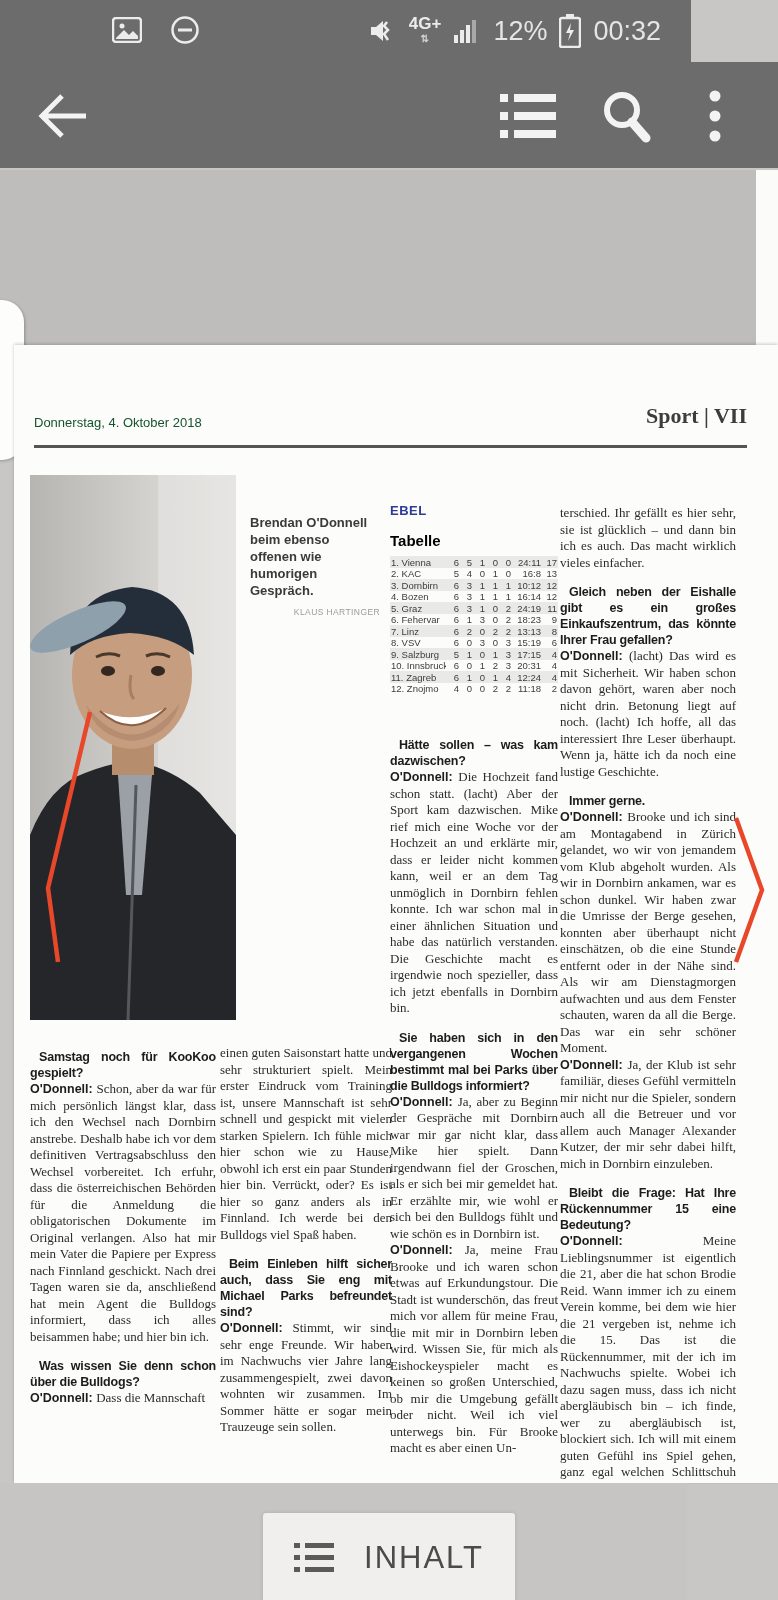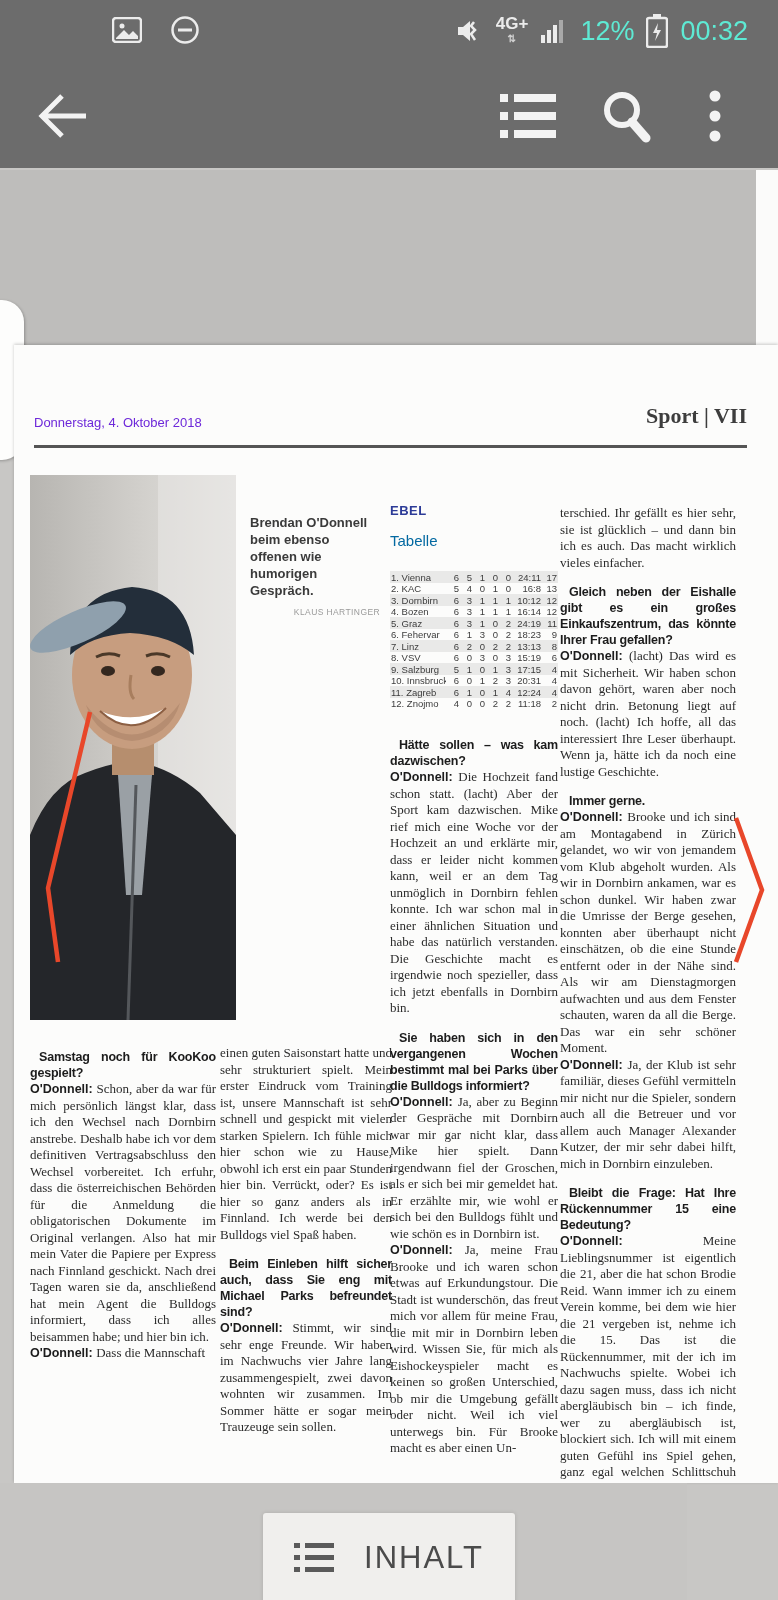--- a/index.html
+++ b/index.html
@@ -1,54 +1,54 @@
 <!DOCTYPE html>
 <html><head>
 <meta charset="utf-8">
 <style>
   html,body{margin:0;padding:0;background:#8a8a8a;}
   .app{position:relative;width:778px;height:1600px;margin:0 auto;overflow:hidden;
        background:#c8c7c5;font-family:"Liberation Sans",sans-serif;}
 
   
-  .status-bar{position:absolute;left:0;top:0;width:778px;height:62px;background:#6c6c6c;z-index:40;}
+  .status-bar{position:absolute;left:0;top:0;width:691px;height:62px;background:#6c6c6c;z-index:40;}
   .sb-left{position:absolute;left:112px;top:15px;display:flex;gap:28px;align-items:center;}
   .sb-right{position:absolute;right:30px;top:8px;display:flex;gap:12px;align-items:center;height:46px;}
-  .sb-text{color:#5eead4;font-size:27px;font-weight:400;}
+  .sb-text{color:#e5e5e5;font-size:27px;font-weight:400;}
   .sb-net{color:#ececec;font-size:17px;font-weight:700;line-height:13px;text-align:center;}
   .sb-net small{font-size:10px;letter-spacing:1px;color:#d2d2d2;}
 
   
   .toolbar{position:absolute;left:0;top:62px;width:778px;height:106px;background:#6c6c6c;z-index:40;}
 
   
   .viewer{position:absolute;left:0;top:168px;width:778px;height:1315px;background:#c8c7c5;}
   .prev-page{position:absolute;left:0;top:2px;width:756px;height:176px;background:#bebdbb;z-index:1;}
   .page-edge-right{position:absolute;left:756px;top:2px;width:22px;height:176px;background:#fbfbfa;z-index:1;}
   .page-curl{position:absolute;left:-22px;top:132px;width:46px;height:160px;background:#fdfdfc;
              border-radius:22px;box-shadow:1px 1px 3px rgba(0,0,0,.25);z-index:2;}
   .newspaper{position:absolute;left:14px;top:177px;width:764px;height:1138px;background:#fcfcfb;
              box-shadow:0 -1px 3px rgba(0,0,0,.2);z-index:3;overflow:hidden;}
 
   
-  .np-date{position:absolute;left:20px;top:70px;font-size:13px;color:#6d28d9;}
+  .np-date{position:absolute;left:20px;top:70px;font-size:13px;color:#14532d;}
   .np-section{position:absolute;right:31px;top:58px;font-family:"Liberation Serif",serif;
               font-weight:700;font-size:22px;color:#3d3d3d;}
   .np-rule{position:absolute;left:20px;right:31px;top:100px;height:3px;background:#555;}
 
   
   .photo{position:absolute;left:16px;top:130px;width:206px;height:545px;}
   .caption{position:absolute;left:236px;top:156px;width:130px;font-size:13px;line-height:17px;
            font-weight:700;color:#3a3a3a;}
   .credit{float:right;font-size:8.5px;font-weight:400;color:#9a9a9a;letter-spacing:.4px;margin-top:5px;}
 
   
   .standings{position:absolute;left:376px;top:158px;width:168px;}
   .st-league{font-size:13px;font-weight:700;color:#2c3b97;letter-spacing:.5px;}
-  .st-title{font-size:15px;font-weight:400;color:#0369a1;margin-top:14px;margin-bottom:22px;}
+  .st-title{font-size:15px;font-weight:700;color:#000000;margin-top:14px;margin-bottom:7px;}
   .st-row{display:flex;align-items:flex-end;font-size:9.5px;color:#3c3c3c;height:11.5px;padding:0 1px;}
   .st-row:nth-child(odd){background:#e9e9e8;}
   .st-team{flex:1 1 auto;white-space:nowrap;overflow:hidden;}
   .st-n{width:13px;text-align:right;flex:0 0 auto;}
   .st-g{width:30px;text-align:right;flex:0 0 auto;}
   .st-p{width:16px;text-align:right;flex:0 0 auto;}
 
   
   .col{position:absolute;font-family:"Liberation Serif",serif;font-size:13px;line-height:16.5px;
        color:#2b2b2b;text-align:justify;}
@@ -302,20 +302,21 @@
               <span class="st-n">2</span>
               <span class="st-g">11:18</span>
               <span class="st-p">2</span>
             </div>
           </div>
       </div>
 
       <div class="col col1">
           <p class="question">Samstag noch für KooKoo gespielt?</p>
           <p class="answer"><b>O'Donnell: </b>Schon, aber da war für mich persönlich längst klar, dass ich den Wechsel nach Dornbirn anstrebe. Deshalb habe ich vor dem definitiven Vertragsabschluss den Wechsel vorbereitet. Ich erfuhr, dass die österreichischen Behörden für die Anmeldung die obligatorischen Dokumente im Original verlangen. Also hat mir mein Vater die Papiere per Express nach Finnland geschickt. Nach drei Tagen waren sie da, anschließend hat mein Agent die Bulldogs informiert, dass ich alles beisammen habe; und hier bin ich.</p>
+          <p class="question">Was wissen Sie denn schon über die Bulldogs?</p>
           <p class="answer"><b>O'Donnell: </b>Dass die Mannschaft</p>
         </div>
       <div class="col col2">
           <p class="answer">einen guten Saisonstart hatte und sehr strukturiert spielt. Mein erster Eindruck vom Training ist, unsere Mannschaft ist sehr schnell und gespickt mit vielen starken Spielern. Ich fühle mich hier schon wie zu Hause, obwohl ich erst ein paar Stunden hier bin. Verrückt, oder? Es ist hier so ganz anders als in Finnland. Ich werde bei den Bulldogs viel Spaß haben.</p>
           <p class="question">Beim Einleben hilft sicher auch, dass Sie eng mit Michael Parks befreundet sind?</p>
           <p class="answer"><b>O'Donnell: </b>Stimmt, wir sind sehr enge Freunde. Wir haben im Nachwuchs vier Jahre lang zusammengespielt, zwei davon wohnten wir zusammen. Im Sommer hätte er sogar mein Trauzeuge sein sollen.</p>
         </div>
       <div class="col col3">
           <p class="question">Hätte sollen – was kam dazwischen?</p>
           <p class="answer"><b>O'Donnell: </b>Die Hochzeit fand schon statt. (lacht) Aber der Sport kam dazwischen. Mike rief mich eine Woche vor der Hochzeit an und erklärte mir, dass er leider nicht kommen kann, weil er an dem Tag unmöglich in Dornbirn fehlen konnte. Ich war schon mal in einer ähnlichen Situation und habe das natürlich verstanden. Die Geschichte macht es irgendwie noch spezieller, dass ich jetzt ebenfalls in Dornbirn bin.</p>

